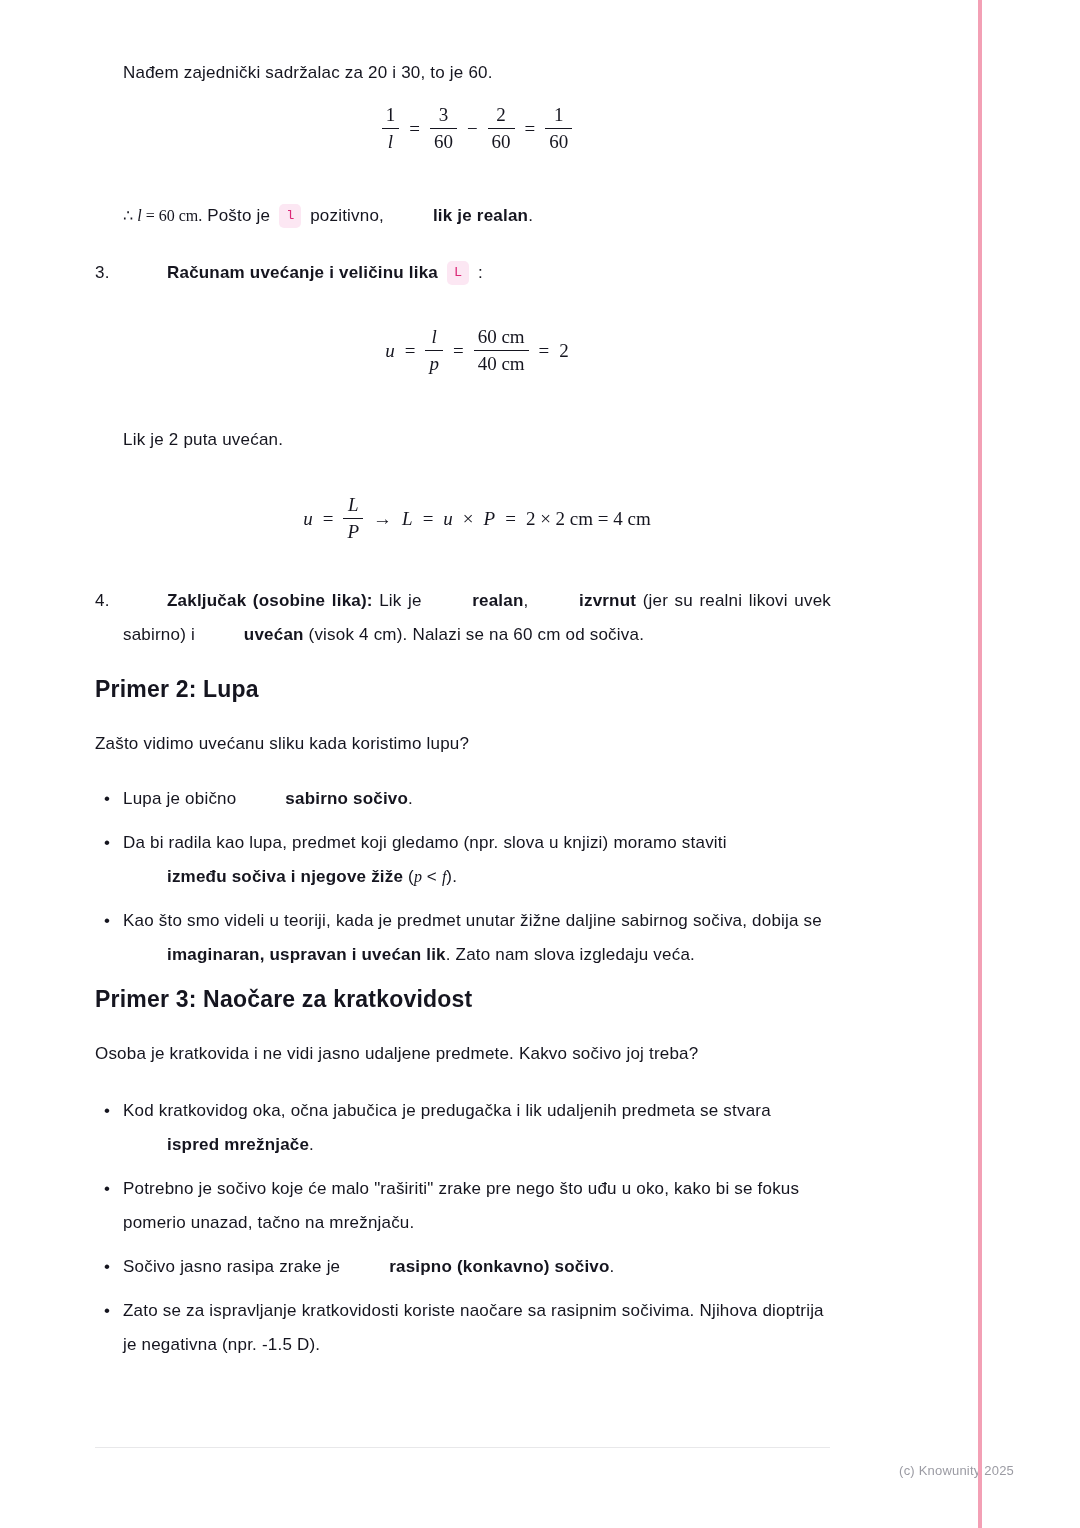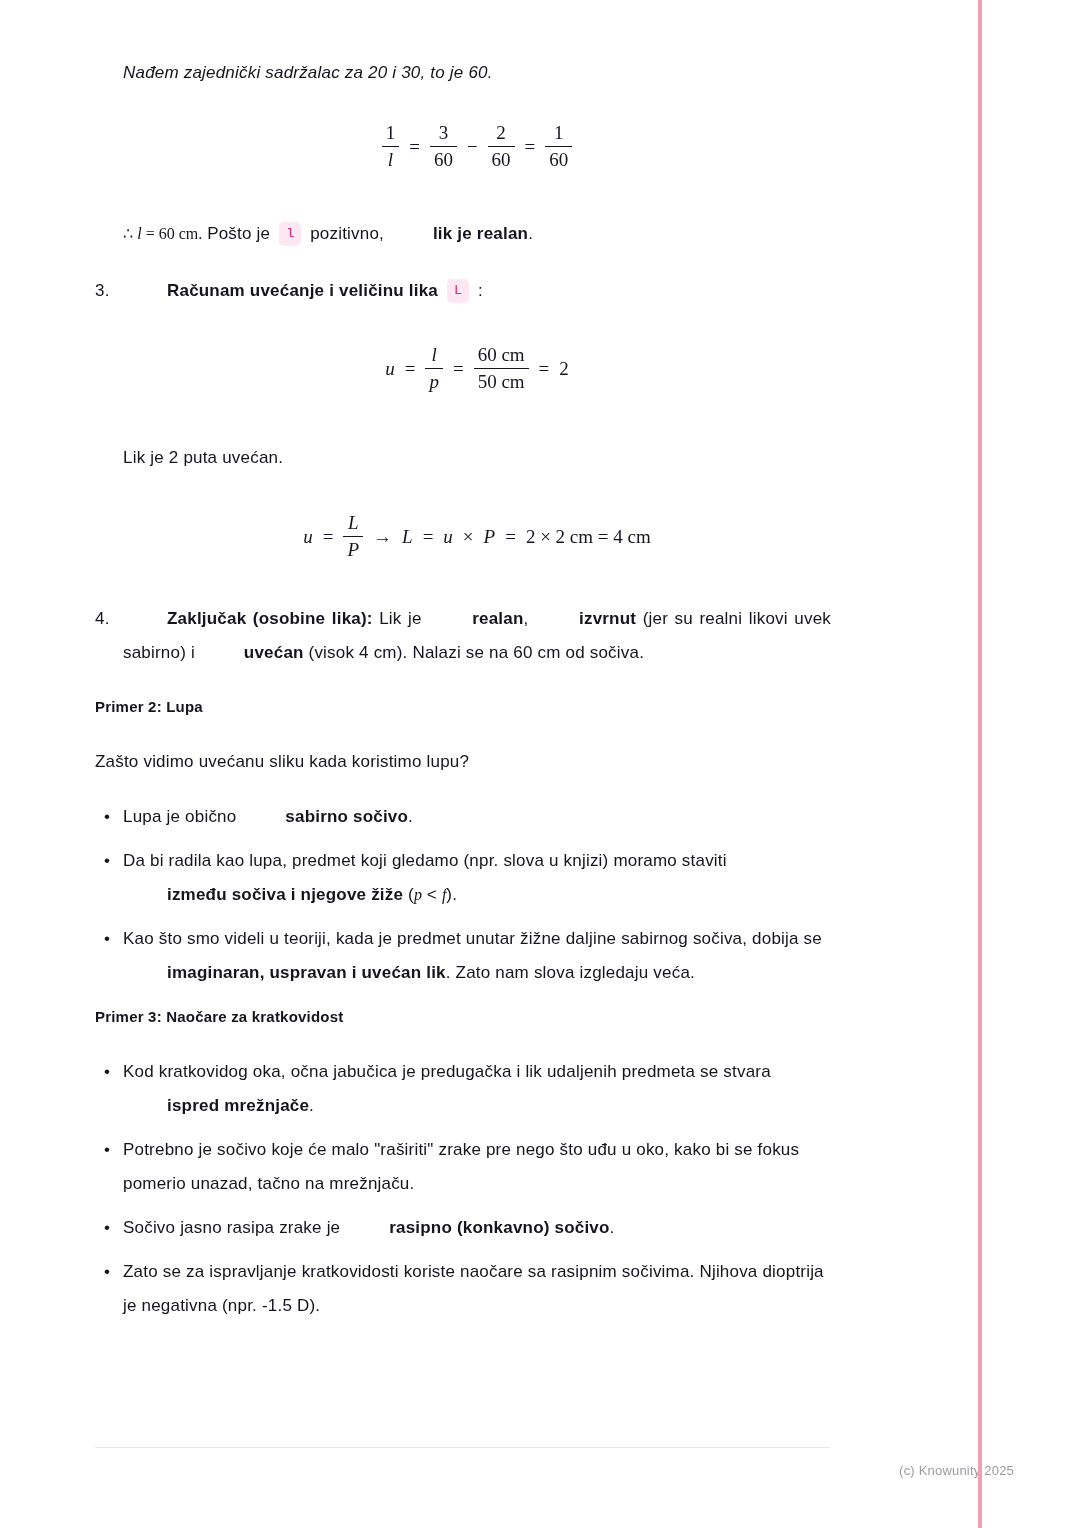--- a/index.html
+++ b/index.html
@@ -27,21 +27,21 @@
     position:absolute;
     left:95px; top:56px;
     width:736px;
     font-size:17px;
     line-height:34px;
     letter-spacing:0.2px;
   }
 
   .indent { margin-left:28px; }
 
-  .para-a { margin-bottom:30px;font-style:italic; }
+  .para-a { margin-bottom:12px; }
   .para-b { margin-bottom:23px; }
   .para-c { margin-bottom:35px; }
 
   strong { font-weight:700;padding-left:44px; }
 
   
   .math-block {
     font-family:"Liberation Serif", serif;
     font-size:19px;
     letter-spacing:0;
@@ -64,21 +64,21 @@
 
   
   .oitem { display:flex; }
   .oitem-3 { margin-bottom:34px; }
   .oitem-4 { margin-bottom:20px; }
   .onum  { width:28px; flex:none; }
   .obody { flex:1; }
   .justify { text-align:justify; }
 
   
-  .h3 { font-weight:700; font-size:15px; margin-bottom:21px; }
+  .h3 { font-weight:700; font-size:23px; margin-bottom:21px; }
   .intro { margin-bottom:21px; }
   .intro-b { margin-bottom:23px; }
 
   
   ul.blist { list-style:none; margin-left:28px; }
   ul.blist li { position:relative; margin-bottom:10px; }
   ul.blist li::before {
     content:"\2022";
     position:absolute;
     left:-19px; top:0;
@@ -125,21 +125,21 @@
 
     <div class="math-block indent mb-f1"><span class="frac"><span class="num">1</span><span class="den mvar">l</span></span><span class="mop">=</span><span class="frac"><span class="num">3</span><span class="den">60</span></span><span class="mop">−</span><span class="frac"><span class="num">2</span><span class="den">60</span></span><span class="mop">=</span><span class="frac"><span class="num">1</span><span class="den">60</span></span></div>
 
     <p class="para-b indent"><span class="math-inline"><span>∴ </span><span class="mvar">l</span><span> = 60 cm.</span></span> <span>Pošto je</span> <span class="code-badge">l</span> <span>pozitivno, </span><strong>lik je realan</strong><span>.</span></p>
 
     <div class="oitem oitem-3">
       <span class="onum">3.</span>
       <div class="obody"><strong>Računam uvećanje i veličinu lika</strong> <span class="code-badge">L</span> <span>:</span></div>
     </div>
 
-    <div class="math-block indent mb-f2"><span class="mtok mvar">u</span><span class="mop">=</span><span class="frac"><span class="num mvar">l</span><span class="den mvar">p</span></span><span class="mop">=</span><span class="frac"><span class="num">60 cm</span><span class="den">50 cm</span></span><span class="mop">=</span><span class="mtok">2</span></div>
+    <div class="math-block indent mb-f2"><span class="mtok mvar">u</span><span class="mop">=</span><span class="frac"><span class="num mvar">l</span><span class="den mvar">p</span></span><span class="mop">=</span><span class="frac"><span class="num">60 cm</span><span class="den">40 cm</span></span><span class="mop">=</span><span class="mtok">2</span></div>
 
     <p class="para-c indent">Lik je 2 puta uvećan.</p>
 
     <div class="math-block indent mb-f3"><span class="mtok mvar">u</span><span class="mop">=</span><span class="frac"><span class="num mvar">L</span><span class="den mvar">P</span></span><span class="mop">→</span><span class="mtok mvar">L</span><span class="mop">=</span><span class="mtok mvar">u</span><span class="mop">×</span><span class="mtok mvar">P</span><span class="mop">=</span><span class="mtok">2 × 2 cm = 4 cm</span></div>
 
     <div class="oitem oitem-4">
       <span class="onum">4.</span>
       <div class="obody justify"><strong>Zaključak (osobine lika):</strong><span> Lik je </span><strong>realan</strong><span>, </span><strong>izvrnut</strong><span> (jer su realni likovi uvek sabirno) i </span><strong>uvećan</strong><span> (visok 4 cm). Nalazi se na 60 cm od sočiva.</span></div>
     </div>
 
@@ -148,20 +148,21 @@
     <p class="intro">Zašto vidimo uvećanu sliku kada koristimo lupu?</p>
 
     <ul class="blist ul-a">
       <li><span>Lupa je obično </span><strong>sabirno sočivo</strong><span>.</span></li>
       <li><span>Da bi radila kao lupa, predmet koji gledamo (npr. slova u knjizi) moramo staviti </span><strong>između sočiva i njegove žiže</strong><span> (</span><span class="math-inline mvar">p</span><span> &lt; </span><span class="math-inline mvar">f</span><span>).</span></li>
       <li><span>Kao što smo videli u teoriji, kada je predmet unutar žižne daljine sabirnog sočiva, dobija se </span><strong>imaginaran, uspravan i uvećan lik</strong><span>. Zato nam slova izgledaju veća.</span></li>
     </ul>
 
     <h3 class="h3">Primer 3: Naočare za kratkovidost</h3>
 
+    <p class="intro intro-b">Osoba je kratkovida i ne vidi jasno udaljene predmete. Kakvo sočivo joj treba?</p>
 
     <ul class="blist">
       <li><span>Kod kratkovidog oka, očna jabučica je predugačka i lik udaljenih predmeta se stvara </span><strong>ispred mrežnjače</strong><span>.</span></li>
       <li><span>Potrebno je sočivo koje će malo "raširiti" zrake pre nego što uđu u oko, kako bi se fokus pomerio unazad, tačno na mrežnjaču.</span></li>
       <li><span>Sočivo jasno rasipa zrake je </span><strong>rasipno (konkavno) sočivo</strong><span>.</span></li>
       <li><span>Zato se za ispravljanje kratkovidosti koriste naočare sa rasipnim sočivima. Njihova dioptrija je negativna (npr. -1.5 D).</span></li>
     </ul>
 
   </main>
 

